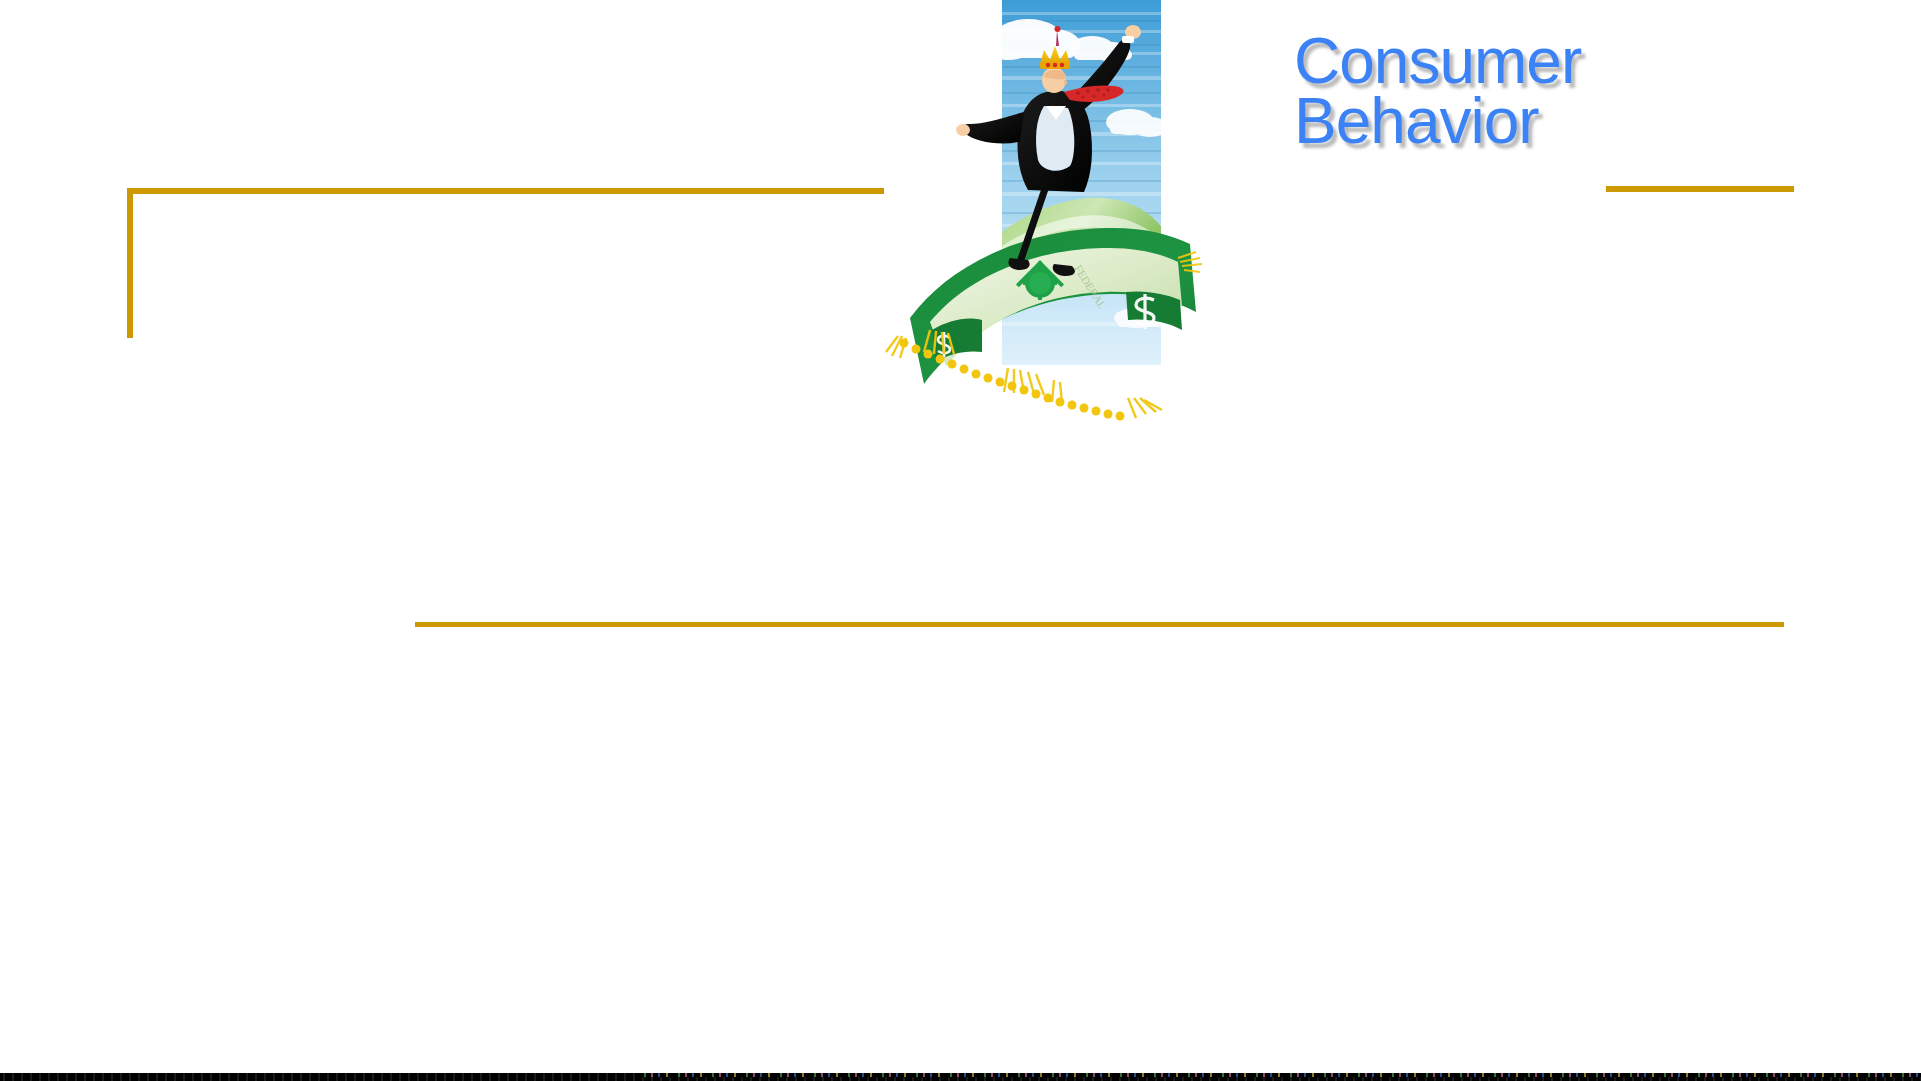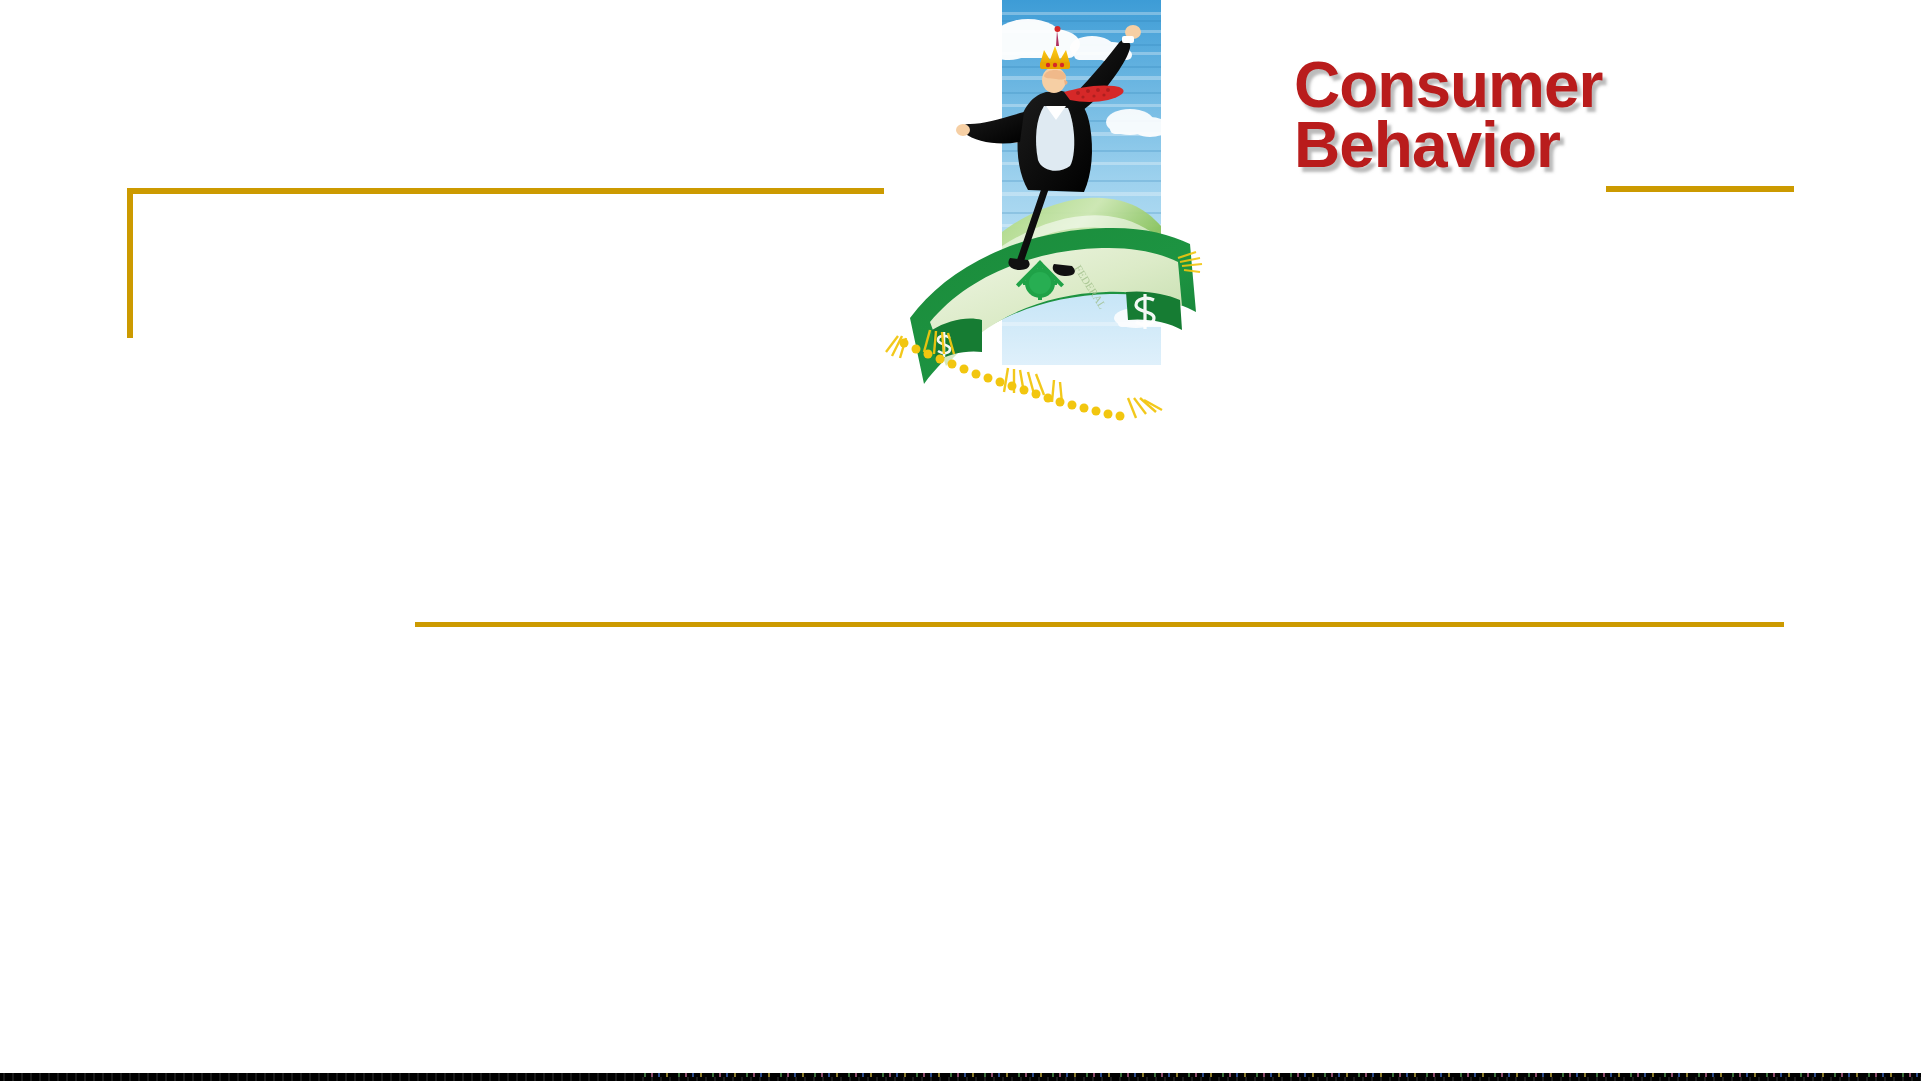--- a/index.html
+++ b/index.html
@@ -28,25 +28,25 @@
   #illustration{
     position:absolute;
     left:878px;top:0px;
     width:412px;height:425px;
   }
   #illustration svg{display:block;width:100%;height:100%;}
 
   
   #title-block{
     position:absolute;
-    left:1294px;top:56px;
+    left:1294px;top:32px;
     line-height:0.93;
-    color:#b91c1c;
+    color:#3b82f6;
     font-family:"Liberation Sans", sans-serif;
-    font-weight:bold;
+    font-weight:normal;
     font-size:64px;
     letter-spacing:-1px;
     text-shadow:4px 5px 3px rgba(120,120,120,0.50);
     white-space:nowrap;
   }
   #title-block .tline{display:block;}
 
   
   #bottom-artifact{
     position:absolute;left:0;bottom:0;width:1921px;height:8px;

